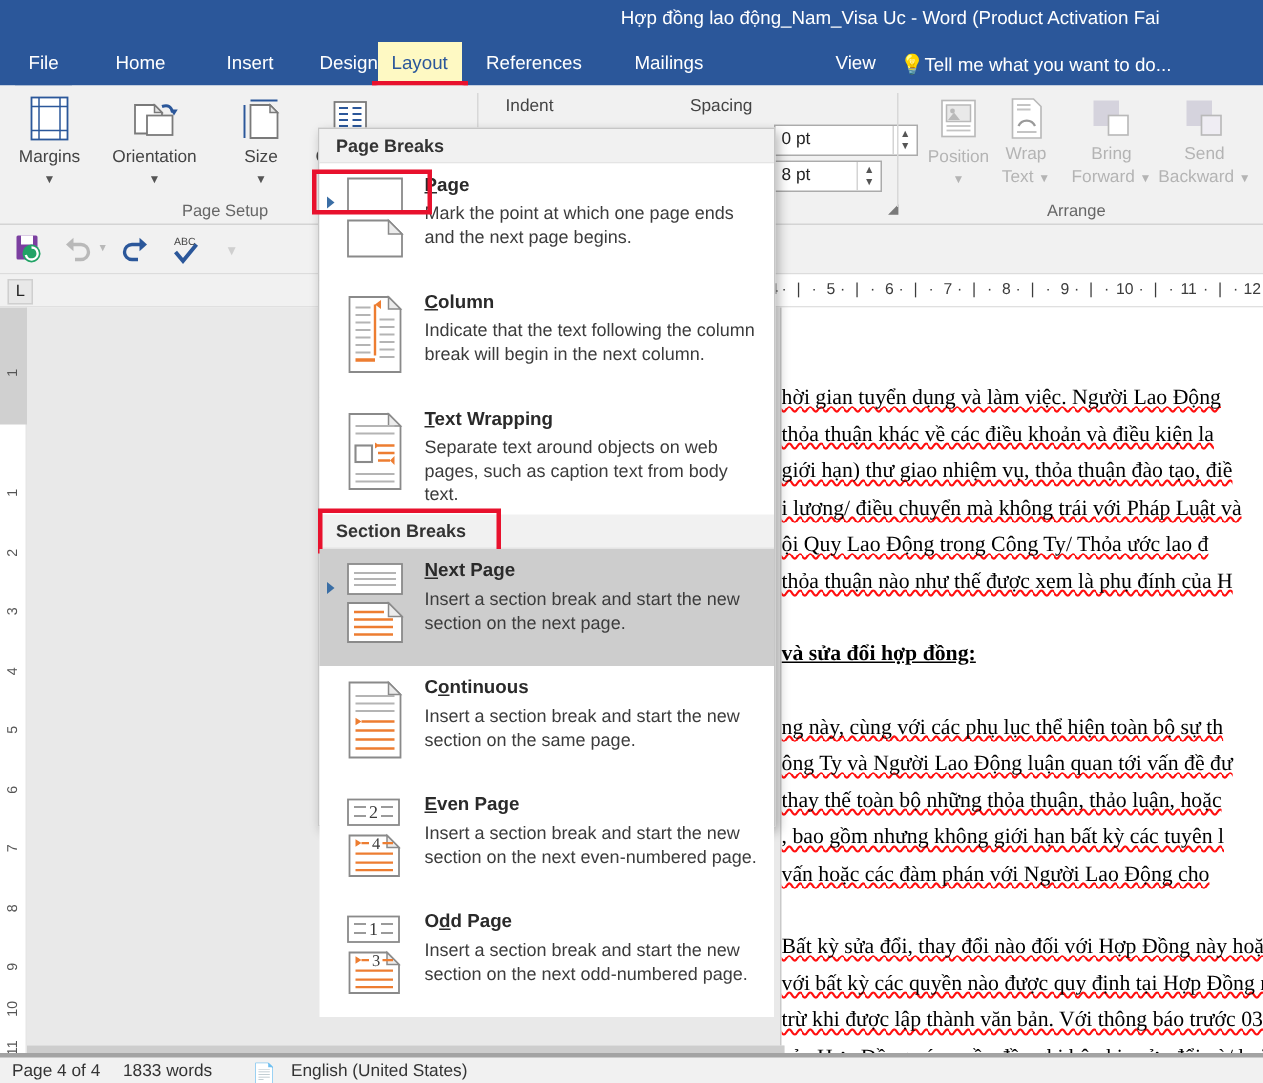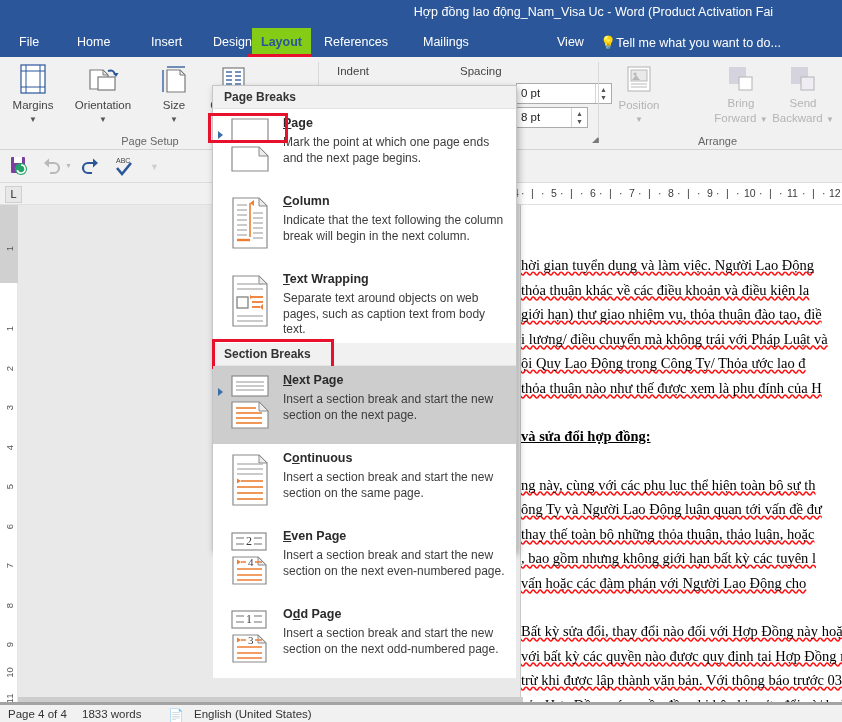--- a/index.html
+++ b/index.html
@@ -38,21 +38,21 @@
   .tab {
     position: absolute; top: 0; height: 29px;
     color: #ffffff; font-size: 12.5px;
     line-height: 29px;
     white-space: nowrap;
     padding: 0 9px;
     cursor: default;
   }
   .tab.file { background: #2b579a; }
   .tab.active {
-    background: #84cc16; color: #2b579a; font-weight: bold;
+    background: #fef9c3; color: #2b579a;
   }
   .tellme {
     position: absolute; top: 0; height: 29px; line-height: 29px;
     color: #ffffff; font-size: 12.5px; white-space: nowrap;
   }
   .bulb {
     display: inline-block; width: 13px; text-align: center;
     font-size: 13px; color: #ffffff;
   }
 
@@ -405,20 +405,34 @@
             <g stroke="#c4c4c4" stroke-width="1.2">
               <line x1="9" y1="22" x2="25" y2="22"></line>
                 <line x1="9" y1="25" x2="25" y2="25"></line>
             </g>
           </svg>
         </div>
         <div class="lbl">Position</div>
         <div class="caret">▼</div>
       </div>
 
+      <div class="bigbtn dis" style="left:58px; width:52px;">
+        <div class="ic">
+          <svg viewBox="0 0 34 34" width="34" height="34">
+            <path d="M8 4 h14 l5 5 v21 h-19 z" fill="#fff" stroke="#b9b9b9" stroke-width="1.1"></path>
+            <g stroke="#c4c4c4" stroke-width="1.2">
+              <line x1="11" y1="8" x2="20" y2="8"></line>
+                <line x1="11" y1="11" x2="20" y2="11"></line>
+              <line x1="11" y1="26" x2="24" y2="26"></line>
+            </g>
+            <path d="M12 22 a6 6 0 0 1 11 0" fill="none" stroke="#9a9a9a" stroke-width="1.5"></path>
+          </svg>
+        </div>
+        <div class="lbl" style="top:36px; line-height:15px;">Wrap<br>Text <span style="font-size:8px">▼</span></div>
+      </div>
 
       <div class="bigbtn dis" style="left:110px; width:62px;">
         <div class="ic">
           <svg viewBox="0 0 34 34" width="34" height="34">
             <rect x="5" y="5" width="17" height="17" fill="#d5d3dd"></rect>
             <rect x="15" y="15" width="13" height="13" fill="#fff" stroke="#b9b9b9" stroke-width="1.1"></rect>
           </svg>
         </div>
         <div class="lbl" style="top:36px; line-height:15px;">Bring<br>Forward <span style="font-size:8px">▼</span></div>
       </div>

